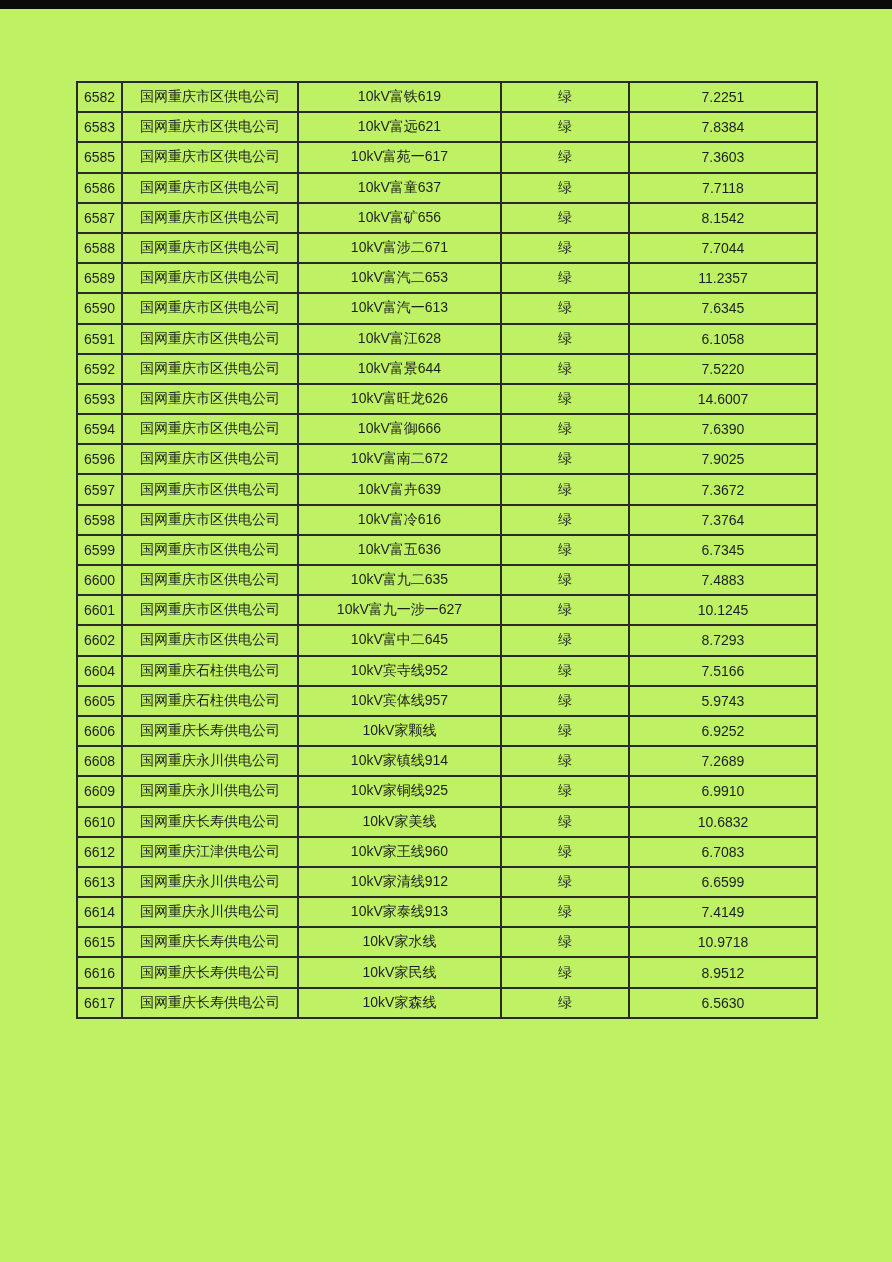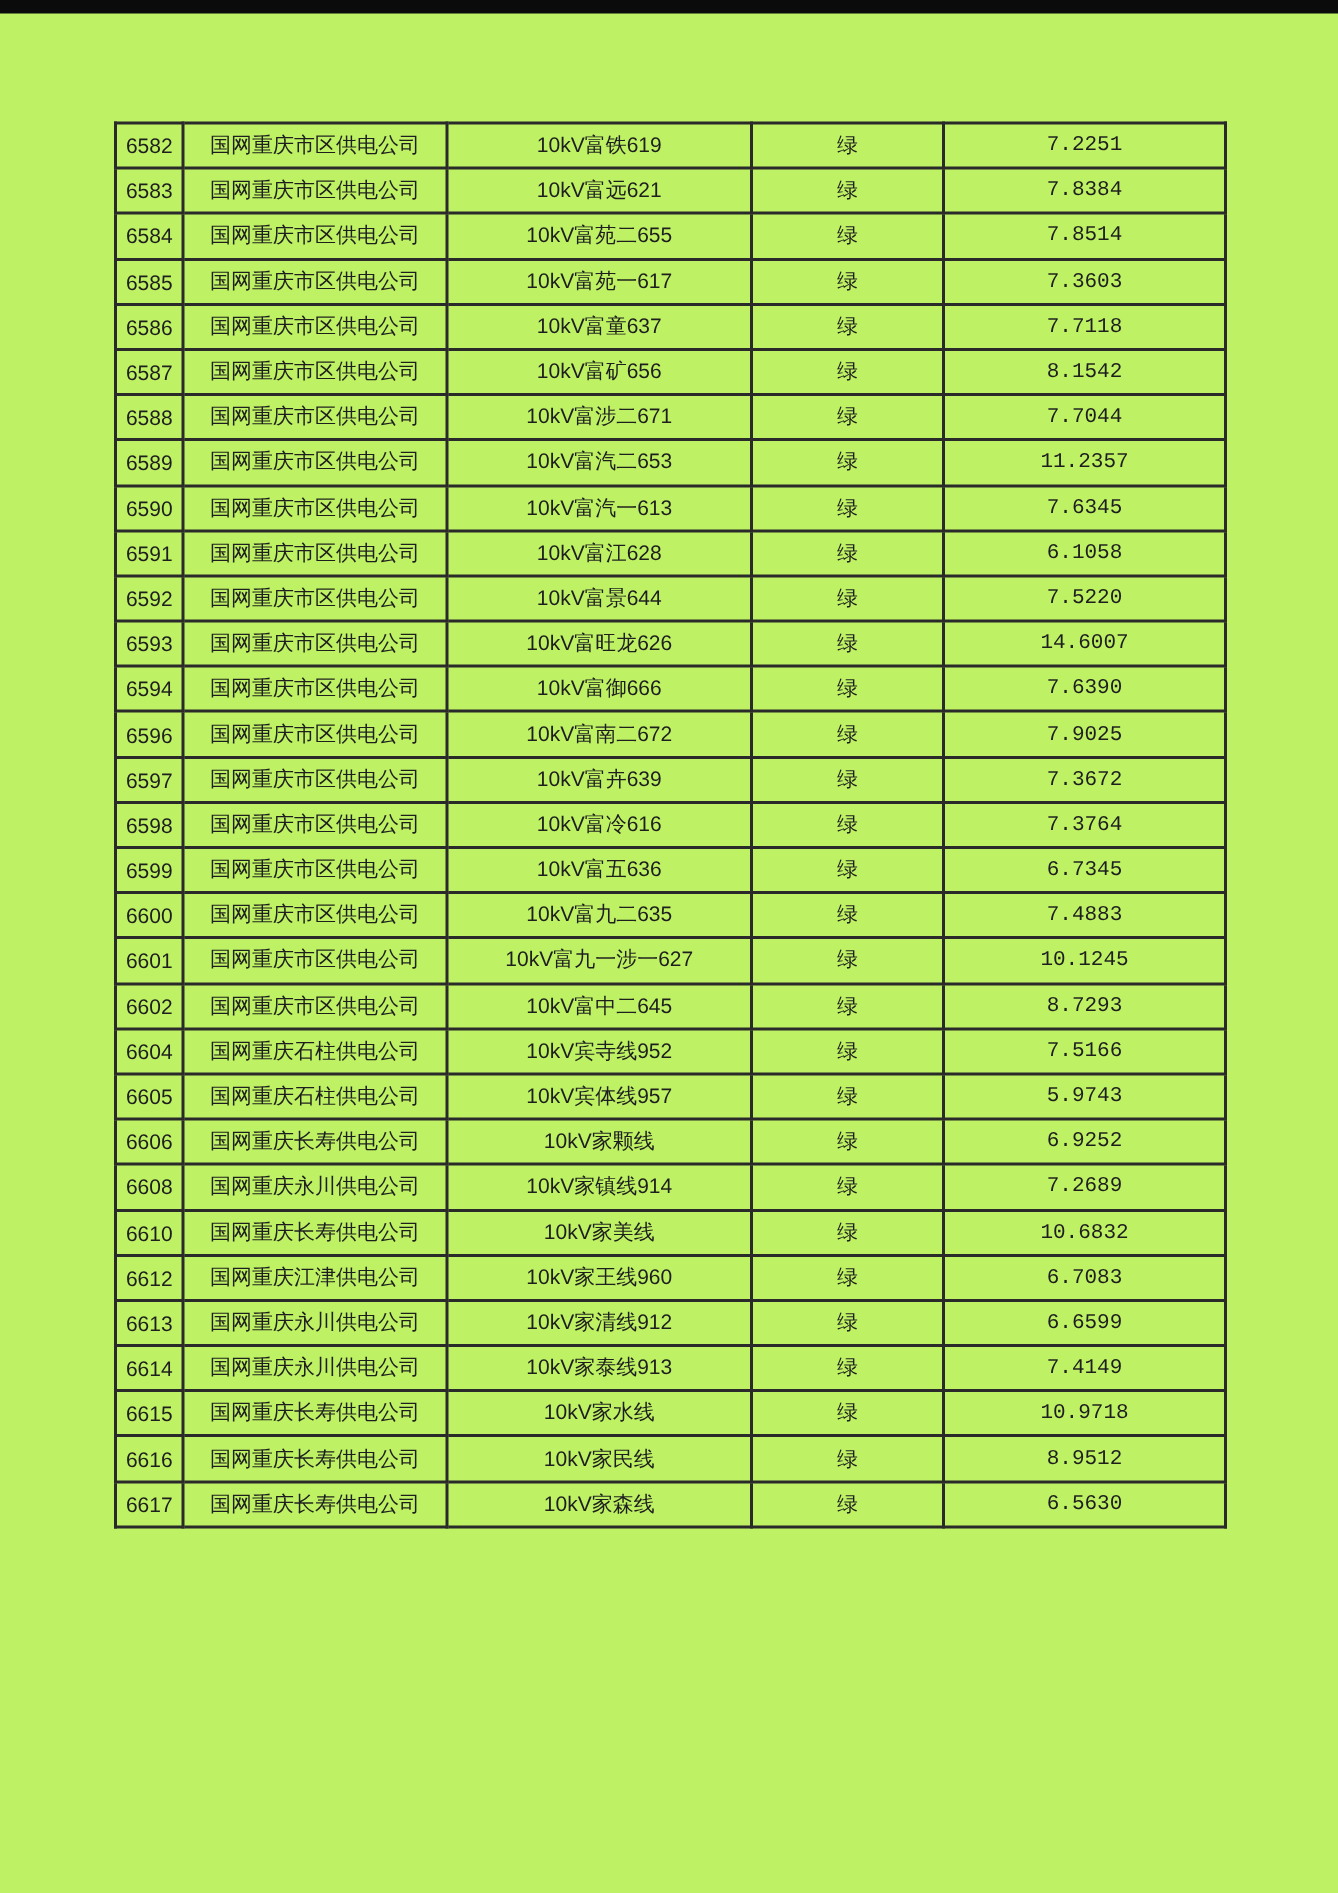--- a/index.html
+++ b/index.html
@@ -36,21 +36,21 @@
     text-align: center;
     vertical-align: middle;
     font-size: 14px;
     color: #1e1e1e;
     padding: 0 2px;
     white-space: nowrap;
     overflow: hidden;
     height: 28.2px;
   }
   td.col-id    { letter-spacing: 0px; }
-  td.col-value { font-size: 14.5px; font-family: Liberation Mono, monospace; }
+  td.col-value { font-size: 14.5px; }
 </style>
 </head>
 <body>
 
 <div class="page">
   <div class="top-bar"></div>
   <table class="data-table">
     <colgroup>
       <col style="width:45px">
       <col style="width:176px">
@@ -67,27 +67,20 @@
           <td class="col-value">7.2251</td>
         </tr>
         <tr>
           <td class="col-id">6583</td>
           <td class="col-company">国网重庆市区供电公司</td>
           <td class="col-line">10kV富远621</td>
           <td class="col-status">绿</td>
           <td class="col-value">7.8384</td>
         </tr>
         <tr>
-          <td class="col-id">6584</td>
-          <td class="col-company">国网重庆市区供电公司</td>
-          <td class="col-line">10kV富苑二655</td>
-          <td class="col-status">绿</td>
-          <td class="col-value">7.8514</td>
-        </tr>
-        <tr>
           <td class="col-id">6585</td>
           <td class="col-company">国网重庆市区供电公司</td>
           <td class="col-line">10kV富苑一617</td>
           <td class="col-status">绿</td>
           <td class="col-value">7.3603</td>
         </tr>
         <tr>
           <td class="col-id">6586</td>
           <td class="col-company">国网重庆市区供电公司</td>
           <td class="col-line">10kV富童637</td>
@@ -219,20 +212,27 @@
           <td class="col-line">10kV家颗线</td>
           <td class="col-status">绿</td>
           <td class="col-value">6.9252</td>
         </tr>
         <tr>
           <td class="col-id">6608</td>
           <td class="col-company">国网重庆永川供电公司</td>
           <td class="col-line">10kV家镇线914</td>
           <td class="col-status">绿</td>
           <td class="col-value">7.2689</td>
+        </tr>
+        <tr>
+          <td class="col-id">6609</td>
+          <td class="col-company">国网重庆永川供电公司</td>
+          <td class="col-line">10kV家铜线925</td>
+          <td class="col-status">绿</td>
+          <td class="col-value">6.9910</td>
         </tr>
         <tr>
           <td class="col-id">6610</td>
           <td class="col-company">国网重庆长寿供电公司</td>
           <td class="col-line">10kV家美线</td>
           <td class="col-status">绿</td>
           <td class="col-value">10.6832</td>
         </tr>
         <tr>
           <td class="col-id">6612</td>

